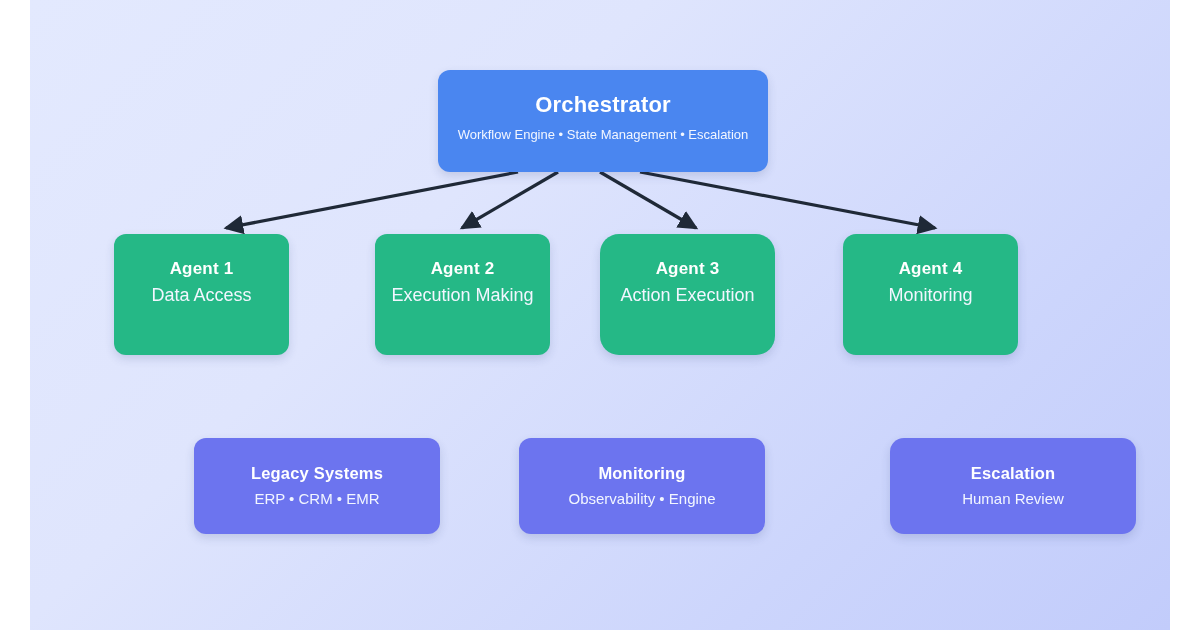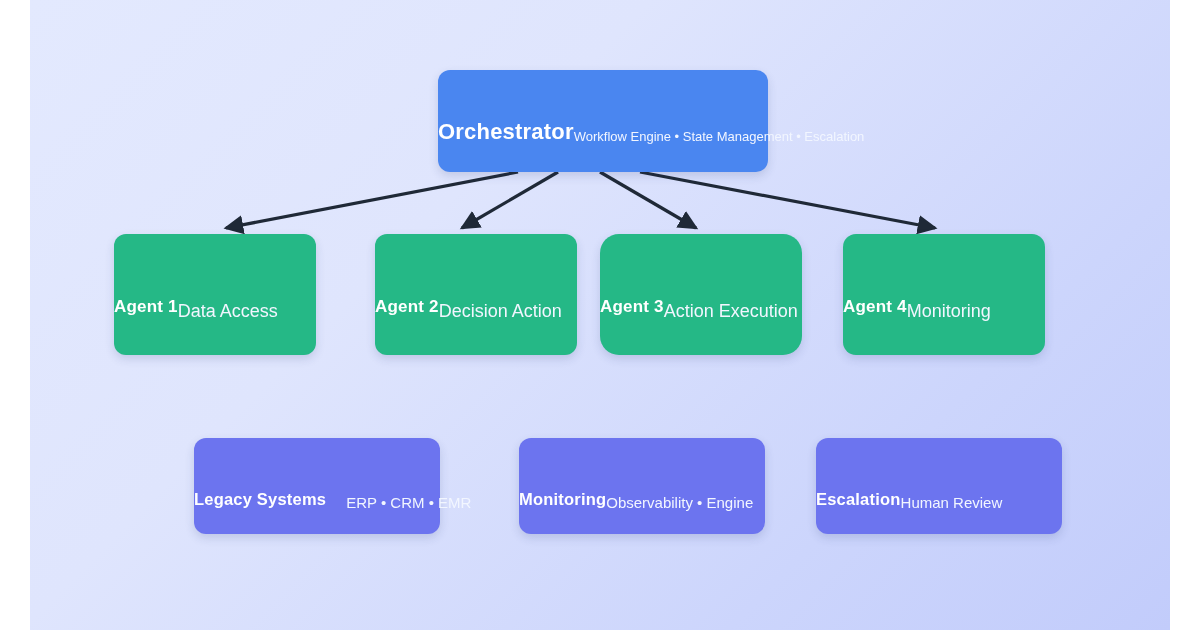--- a/index.html
+++ b/index.html
@@ -31,21 +31,21 @@
     width: 1140px;
     height: 630px;
     pointer-events: none;
   }
 
   .node {
     position: absolute;
     box-sizing: border-box;
     border-radius: 12px;
     display: flex;
-    flex-direction: row;
+    flex-direction: column;
     align-items: center;
     color: #ffffff;
     box-shadow: 0 4px 10px rgba(40, 55, 110, 0.16);
   }
 
   .node-title {
     font-weight: bold;
     letter-spacing: 0.2px;
     text-align: center;
     white-space: nowrap;
@@ -73,21 +73,21 @@
   .node.orchestrator .node-subtitle {
     font-size: 13px;
     line-height: 17px;
     margin-top: 8px;
   }
 
   
   .node.agent {
     background: #25b886;
     top: 234px;
-    width: 202px;
+    width: 175px;
     height: 121px;
     padding-top: 24px;
   }
   .node.agent .node-title {
     font-size: 17px;
     line-height: 21px;
   }
   .node.agent .node-subtitle {
     font-size: 18px;
     line-height: 16px;
@@ -108,23 +108,23 @@
   }
   .node.support .node-title {
     font-size: 16.5px;
     line-height: 20px;
   }
   .node.support .node-subtitle {
     font-size: 15px;
     line-height: 16px;
     margin-top: 8px;
   }
-  .node.support.s1 { left: 164px; gap: 20px; }
+  .node.support.s1 { left: 164px; }
   .node.support.s2 { left: 489px; }
-  .node.support.s3 { left: 786px; }
+  .node.support.s3 { left: 860px; border-radius: 14px; }
 </style>
 </head>
 <body>
 
 <div id="diagram-canvas">
 
   <svg id="arrow-layer" viewBox="0 0 1140 630" width="1140" height="630">
     <defs>
       <marker id="arrowhead" markerWidth="7" markerHeight="7" refX="5.4" refY="3" orient="auto" markerUnits="strokeWidth">
         <path d="M0,0 L6.2,3 L0,6 Z" fill="#1f2937"></path>
@@ -145,21 +145,21 @@
     <div class="node-subtitle">Workflow Engine • State Management • Escalation</div>
   </div>
 
   <div class="node agent a1">
     <div class="node-title">Agent 1</div>
     <div class="node-subtitle">Data Access</div>
   </div>
 
   <div class="node agent a2">
     <div class="node-title">Agent 2</div>
-    <div class="node-subtitle">Decision Action</div>
+    <div class="node-subtitle">Execution Making</div>
   </div>
 
   <div class="node agent a3">
     <div class="node-title">Agent 3</div>
     <div class="node-subtitle">Action Execution</div>
   </div>
 
   <div class="node agent a4">
     <div class="node-title">Agent 4</div>
     <div class="node-subtitle">Monitoring</div>

